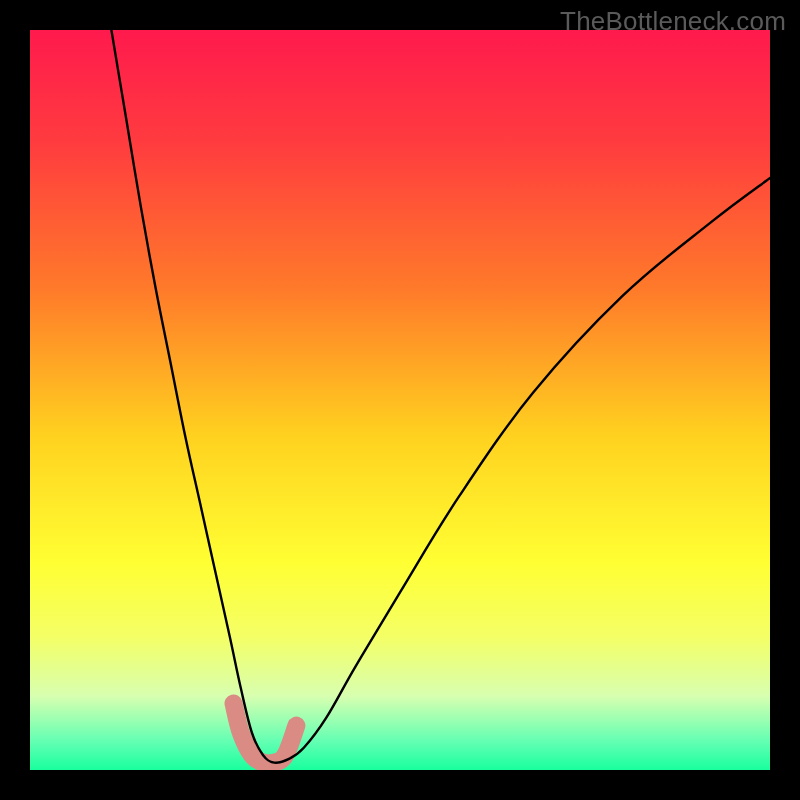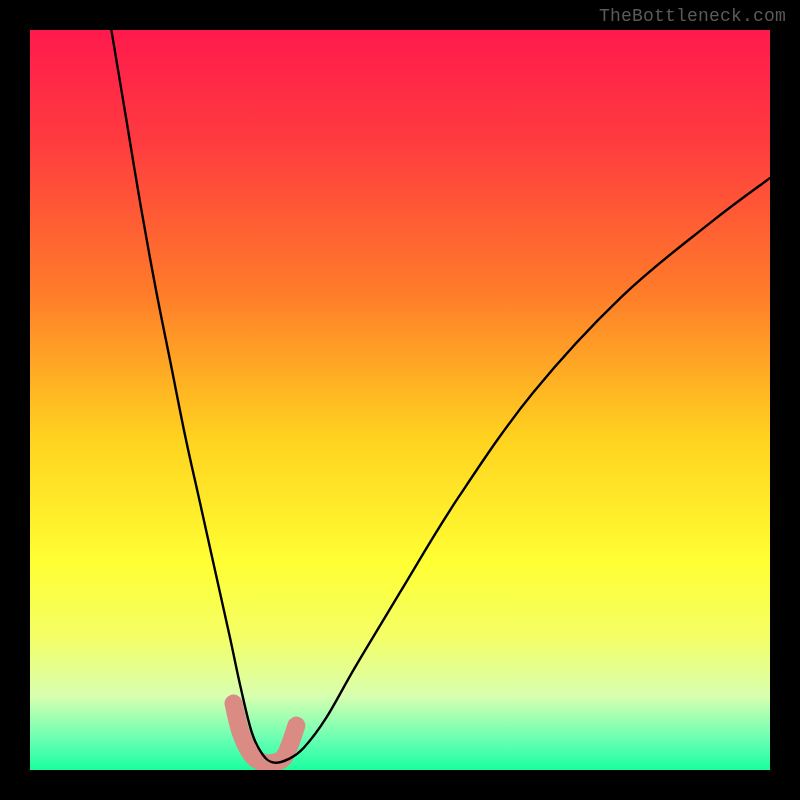--- a/index.html
+++ b/index.html
@@ -40,24 +40,23 @@
     top: 0;
     width: 740px;
     height: 740px;
     overflow: visible;
   }
   .watermark {
     position: absolute;
     top: 6px;
     right: 14px;
     color: #5a5a5a;
-    font-size: 18px;
+    font-size: 26px;
     font-weight: 500;
     letter-spacing: 0.2px;
-    font-family: Liberation Mono, monospace;
   }
 </style>
 </head>
 <body>
 
 <div class="frame">
   <div class="plot">
     <svg class="gradient" viewBox="0 0 740 740" preserveAspectRatio="none">
       <defs>
         <linearGradient id="bg-grad" x1="0" y1="0" x2="0" y2="1">

